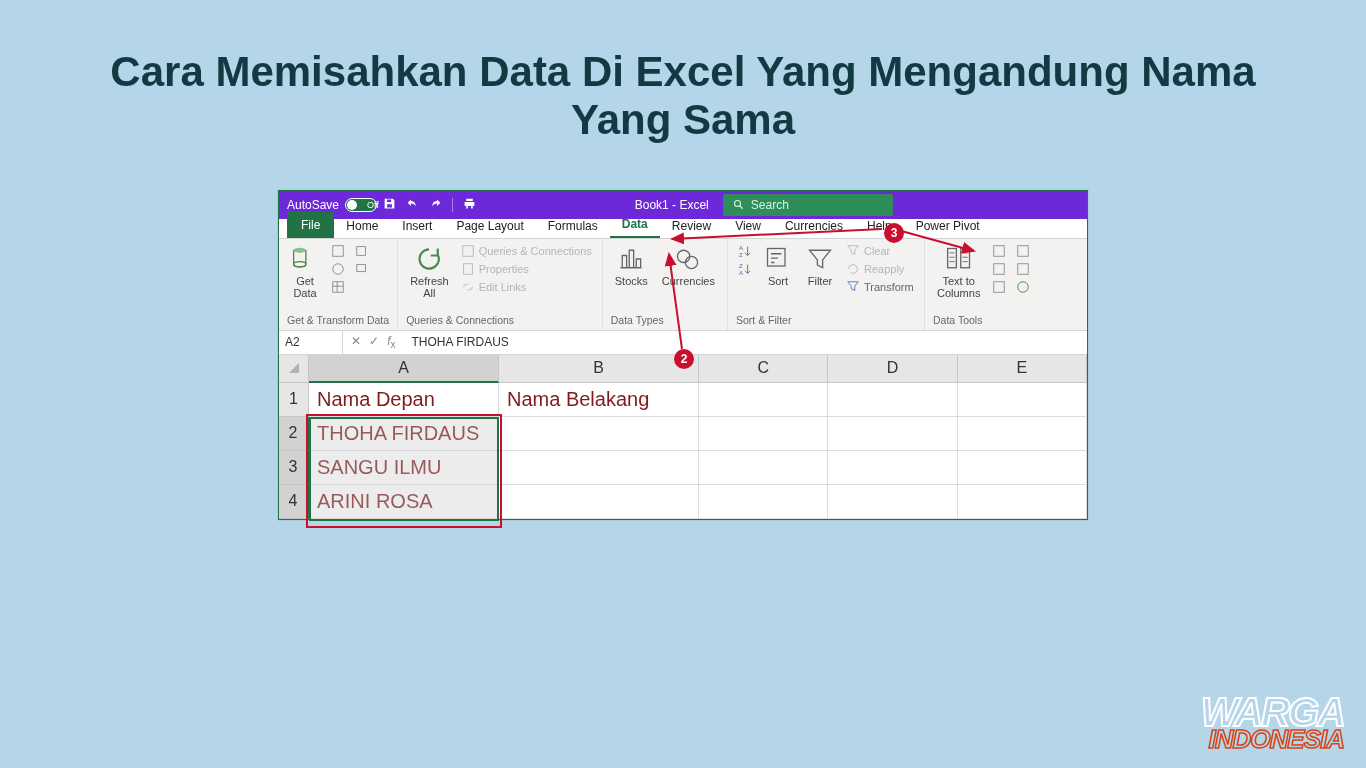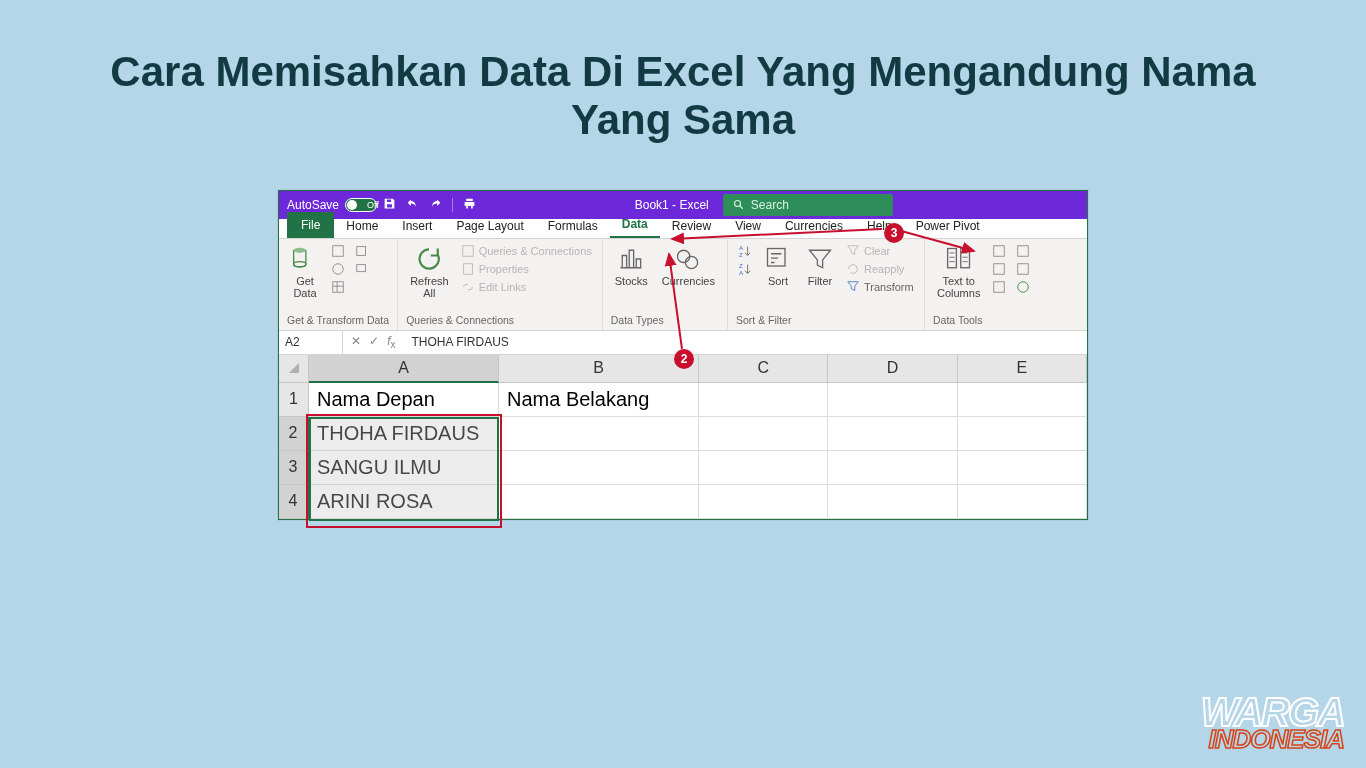--- a/index.html
+++ b/index.html
@@ -101,21 +101,21 @@
 .colh.selected { background:#d2d2d2; border-bottom:2px solid #217346;}
 .row { display:flex; }
 .rowh {
   width:30px; text-align:center; font-size:16px; color:#333;
   border-right:1px solid #c6c6c6; border-bottom:1px solid #c6c6c6;
   background:#e6e6e6; display:flex; align-items:center; justify-content:center;
 }
 .rowh.selected { background:#d2d2d2; border-right:2px solid #217346;}
 .cell {
   flex:1; border-right:1px solid #dcdcdc; border-bottom:1px solid #dcdcdc;
-  padding:4px 8px; font-size:20px; color:#000000; min-height:34px; display:flex; align-items:center;
+  padding:4px 8px; font-size:20px; color:#7f1d1d; min-height:34px; display:flex; align-items:center;
 }
 .cell.col-a { flex: 0 0 190px; }
 .cell.col-b { flex: 0 0 200px; }
 .selection {
   position:absolute; border:2px solid #217346; background:rgba(200,200,200,.35);
   pointer-events:none;
 }
 .sel-outline {
   position:absolute; border:2px solid #c8102e; pointer-events:none;
 }

